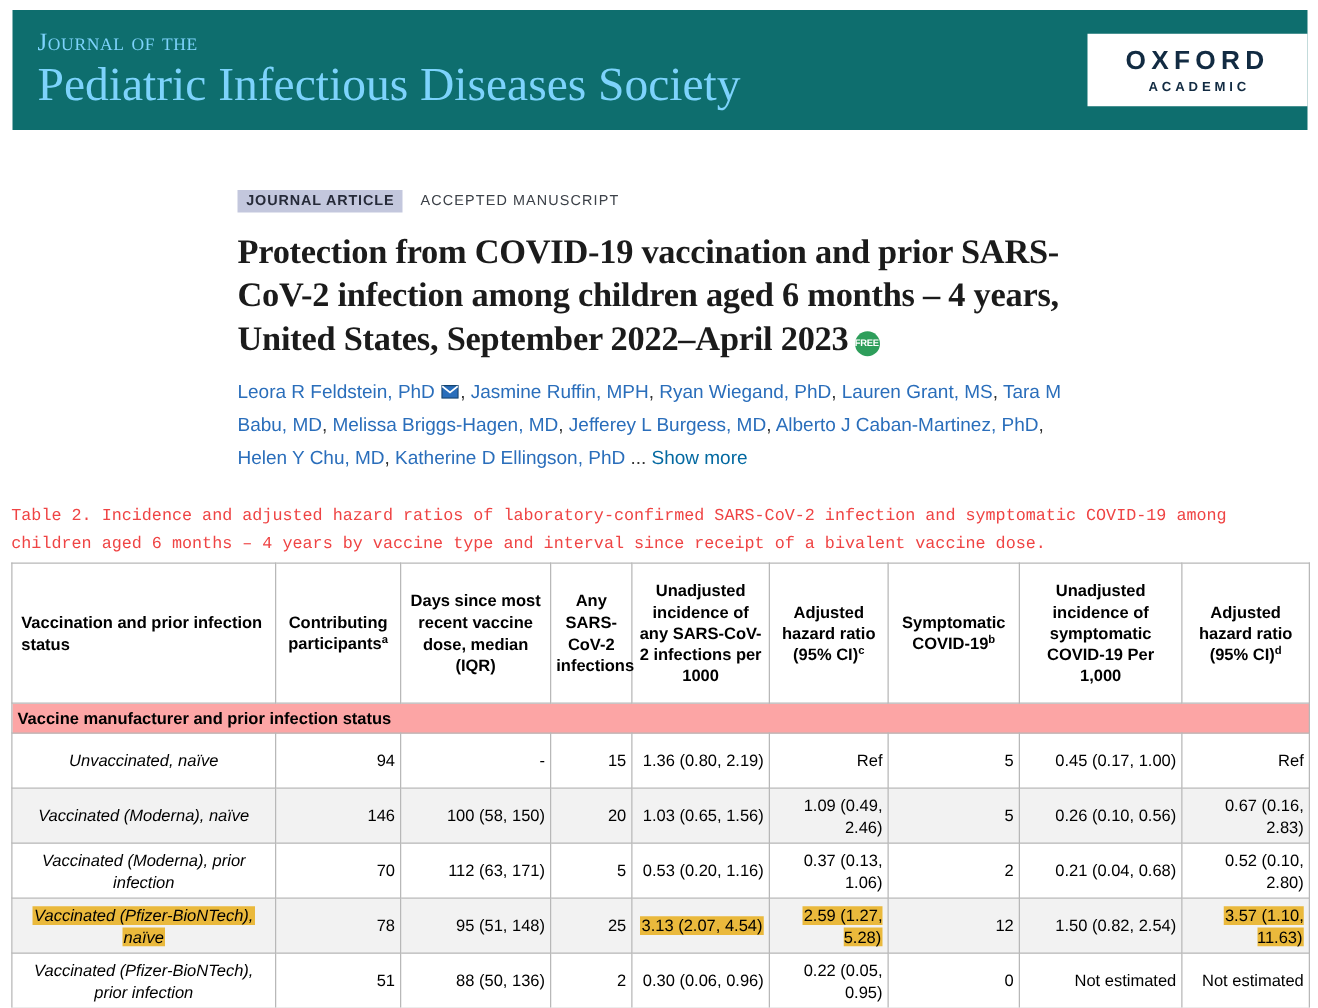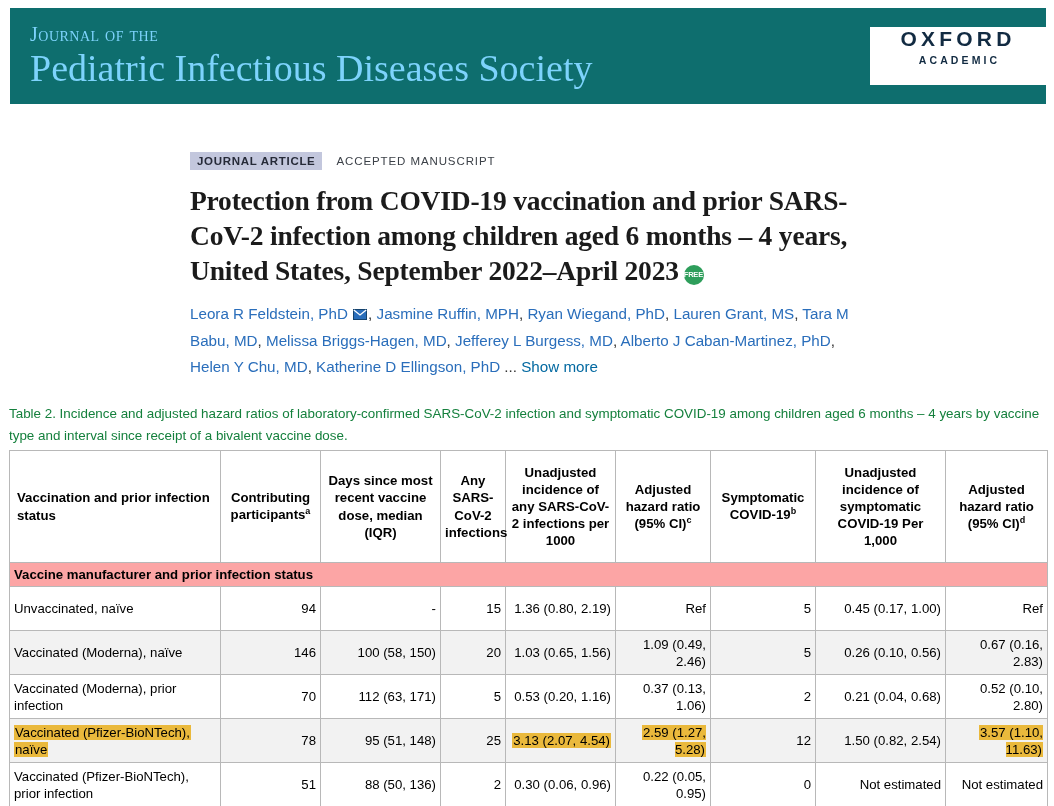--- a/index.html
+++ b/index.html
@@ -42,20 +42,21 @@
   }
   #oxford-logo {
     position: absolute;
     right: 0px; top: 50%;
     transform: translateY(-50%);
     width: 176px; height: 58px;
     background: #ffffff;
     display: flex;
     flex-direction: column;
     align-items: center;
+    justify-content: center;
     color: #122b42;
   }
   #oxford-logo .ox-main {
     font-size: 21px; font-weight: 700; letter-spacing: 4.2px;
     font-family: "Liberation Sans", sans-serif;
   }
   #oxford-logo .ox-sub {
     font-size: 10.5px; font-weight: 700; letter-spacing: 3.1px;
     margin-top: 3px; padding-left: 3px;
   }
@@ -114,21 +115,22 @@
   #envelope-icon { display: inline-block; vertical-align: -1px; margin: 0 1px; }
   #show-more { color: #0369a1; }
 
   
   #table-caption {
     position: absolute;
     left: 9px; top: 403px;
     width: 1038px;
     font-size: 13.4px;
     line-height: 1.62;
-    color: #15803d;
+    color: #ef4444;
+    font-family: Liberation Mono, monospace;
   }
 
   
   #data-table-wrap { position: absolute; left: 9px; top: 450px; width: 1038px; }
   table#data-table {
     width: 1038px;
     border-collapse: collapse;
     table-layout: fixed;
     position: relative;
     z-index: 2;
@@ -152,21 +154,21 @@
 
   tr.section-row td {
     font-weight: 700;
     text-align: left;
     padding-left: 7px;
     background: #fca5a5;
     height: 20px;
     font-size: 13.2px;
   }
   tr.body-row td { text-align: right; height: 44px; }
-  tr.body-row td.label-cell { text-align: left; padding-left: 7px; }
+  tr.body-row td.label-cell { text-align: center; padding-left: 7px; font-style: italic; }
   tr.shaded td { background: #f2f2f2; }
   tr.plain td { background: #ffffff; }
 
   .hl { background: #eab93c; padding: 0 1px; }
   td.label-cell .hl { box-decoration-break: clone; -webkit-box-decoration-break: clone; }
 </style>
 </head>
 <body>
 
 <div id="masthead">

